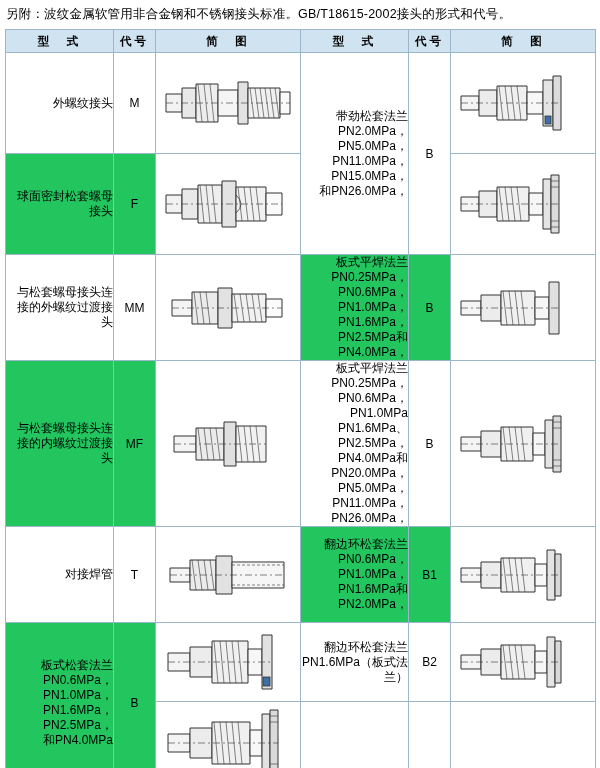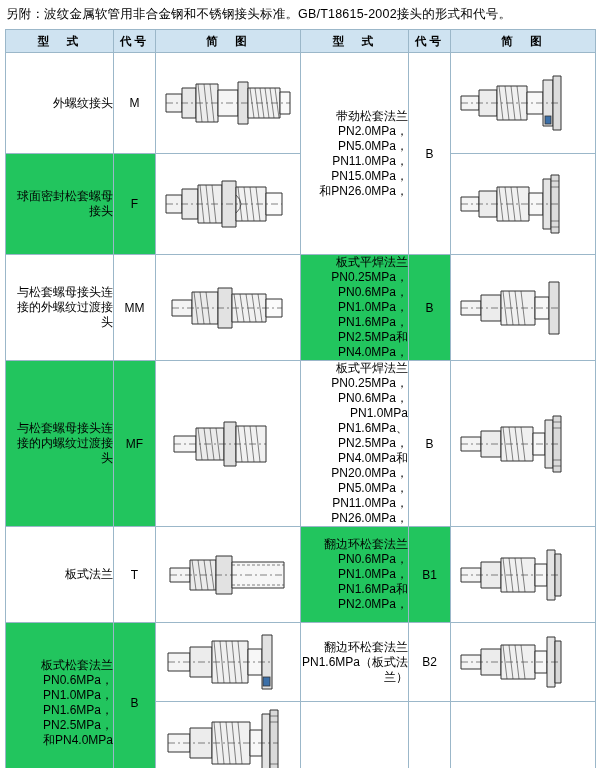--- a/index.html
+++ b/index.html
@@ -306,21 +306,21 @@
                   <line x1="52" y1="13" x2="56" y2="47"></line>
                 <line x1="58" y1="13" x2="62" y2="47"></line>
                   <line x1="64" y1="13" x2="68" y2="47"></line>
               </g>
             </g>
           </svg>
         </td>
       </tr>
 
       <tr>
-        <td class="cell-name white" style="height:95px">板式法兰</td>
+        <td class="cell-name white" style="height:95px">对接焊管</td>
         <td class="cell-code white">T</td>
         <td class="cell-fig">
           <svg width="132" height="58" viewBox="0 0 132 58">
             <g fill="none" stroke="#333" stroke-width="1">
               <path d="M8 22 L8 36 L28 36 L28 22 Z" fill="#f4f4f4"></path>
               <path d="M28 14 L28 44 L54 44 L54 14 Z" fill="#ebebeb"></path>
               <path d="M54 10 L54 48 L70 48 L70 10 Z" fill="#e2e2e2"></path>
               <path d="M70 16 L70 42 L122 42 L122 16 Z" fill="#f6f6f6"></path>
               <line x1="70" y1="19" x2="122" y2="19" stroke-dasharray="3,2" stroke-width="0.6"></line>
               <line x1="70" y1="39" x2="122" y2="39" stroke-dasharray="3,2" stroke-width="0.6"></line>

